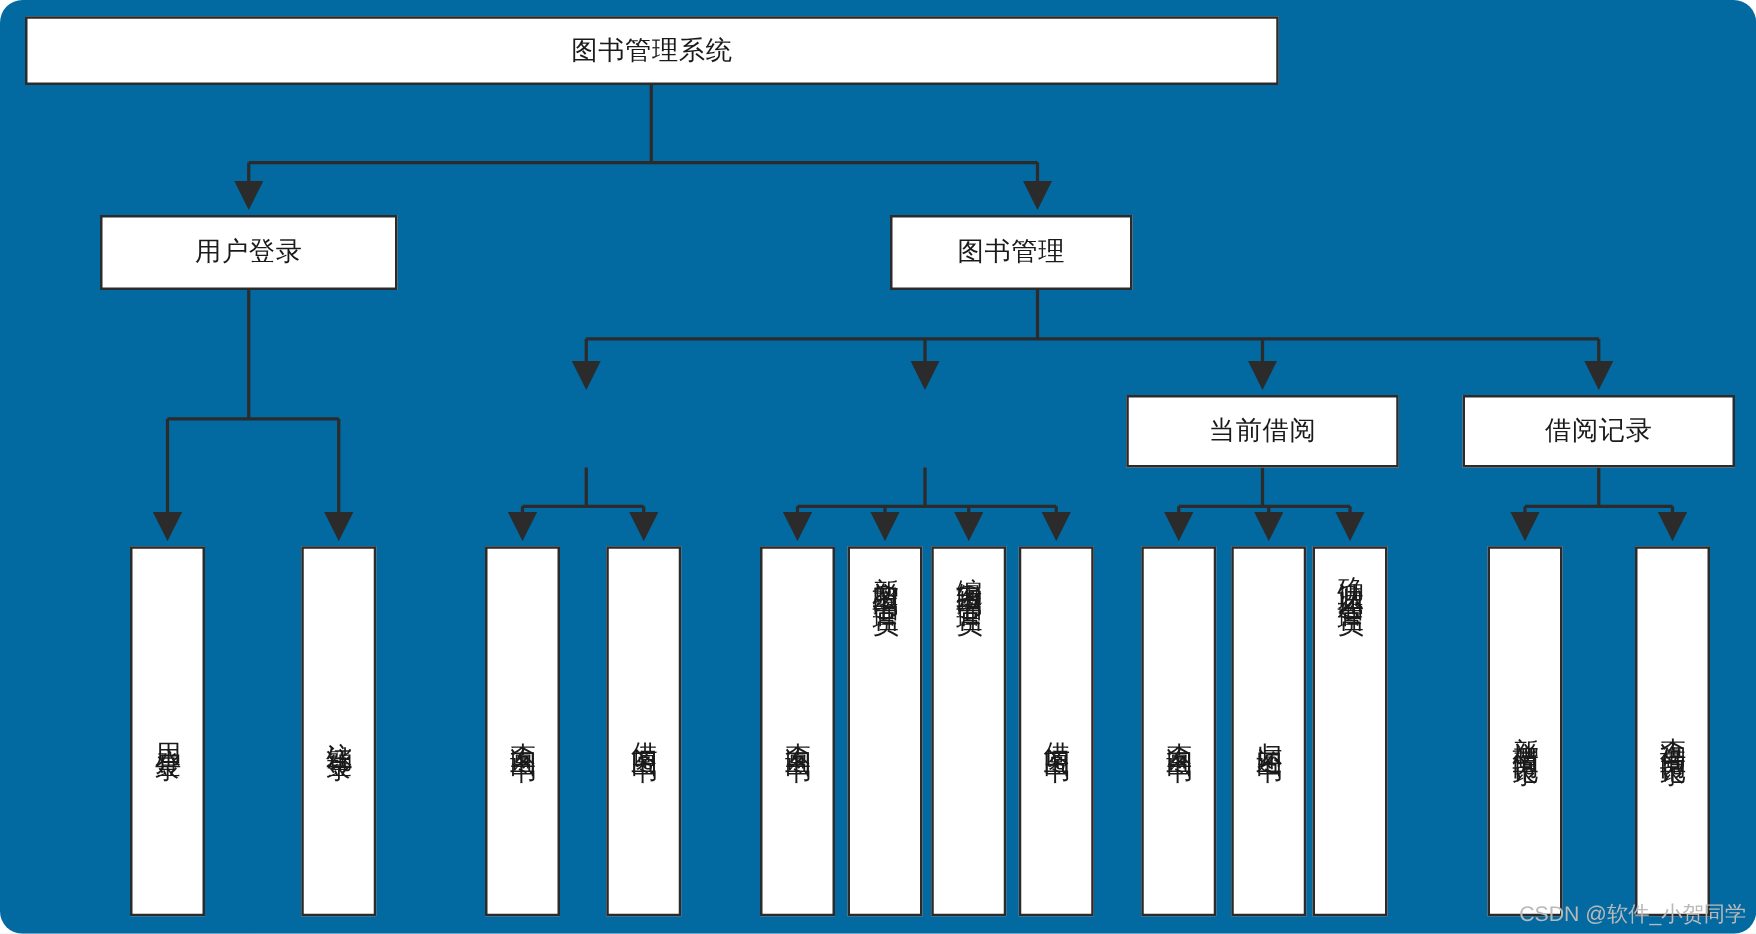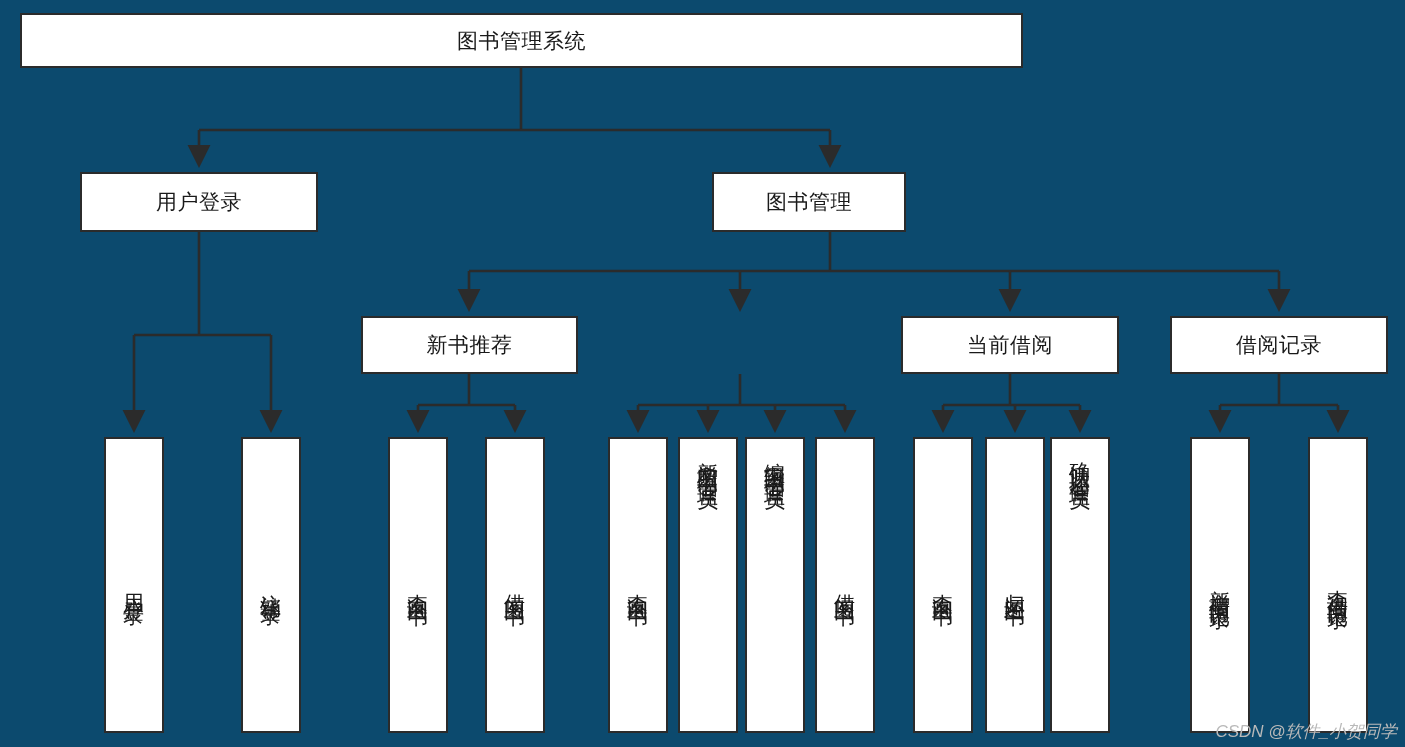--- a/index.html
+++ b/index.html
@@ -7,22 +7,23 @@
     padding: 0;
     background: #ffffff;
   }
   body {
     font-family: "Liberation Sans", "DejaVu Sans", sans-serif;
   }
   #diagram-root {
     position: relative;
     width: 1405px;
     height: 747px;
-    background: #0c4a6e;
+    background: #0369a1;
     overflow: hidden;
+    border-radius: 18px;
   }
   svg.flow-svg {
     position: absolute;
     left: 0;
     top: 0;
     width: 1405px;
     height: 747px;
   }
   .node-box {
     position: absolute;
@@ -61,21 +62,20 @@
     padding-top: 0;
   }
   #watermark {
     position: absolute;
     right: 8px;
     bottom: 4px;
     font-size: 17px;
     color: #b9b9b9;
     white-space: nowrap;
     user-select: none;
-    font-style: italic;
   }
 </style>
 </head>
 <body>
 
 <div id="diagram-root">
 
   <svg class="flow-svg" viewBox="0 0 1405 747" xmlns="http://www.w3.org/2000/svg">
     <defs>
       <marker id="arrow" viewBox="0 0 12 12" refX="10" refY="6" markerWidth="9" markerHeight="9" orient="auto-start-reverse">
@@ -130,23 +130,20 @@
     <span class="node-label-h">图书管理系统</span>
   </div>
 
   <div class="node-box" id="node-l1-0" style="left: 80px; top: 172px; width: 238px; height: 60px;">
     <span class="node-label-h">用户登录</span>
   </div>
   <div class="node-box" id="node-l1-1" style="left: 712px; top: 172px; width: 194px; height: 60px;">
     <span class="node-label-h">图书管理</span>
   </div>
 
-  <div class="node-box" id="node-l2-0" style="left: 361px; top: 316px; width: 217px; height: 58px;">
-    <span class="node-label-h">新书推荐</span>
-  </div>
   <div class="node-box" id="node-l2-3" style="left: 1170px; top: 316px; width: 218px; height: 58px;">
     <span class="node-label-h">借阅记录</span>
   </div>
   <div class="node-box" id="node-l2-2" style="left: 901px; top: 316px; width: 218px; height: 58px;">
     <span class="node-label-h">当前借阅</span>
   </div>
 
   <div class="node-box vertical centered" id="node-leaf-0" style="left: 104px; top: 437px; width: 60px; height: 296px;">
     <span class="node-label-v">用户登录</span>
   </div>

